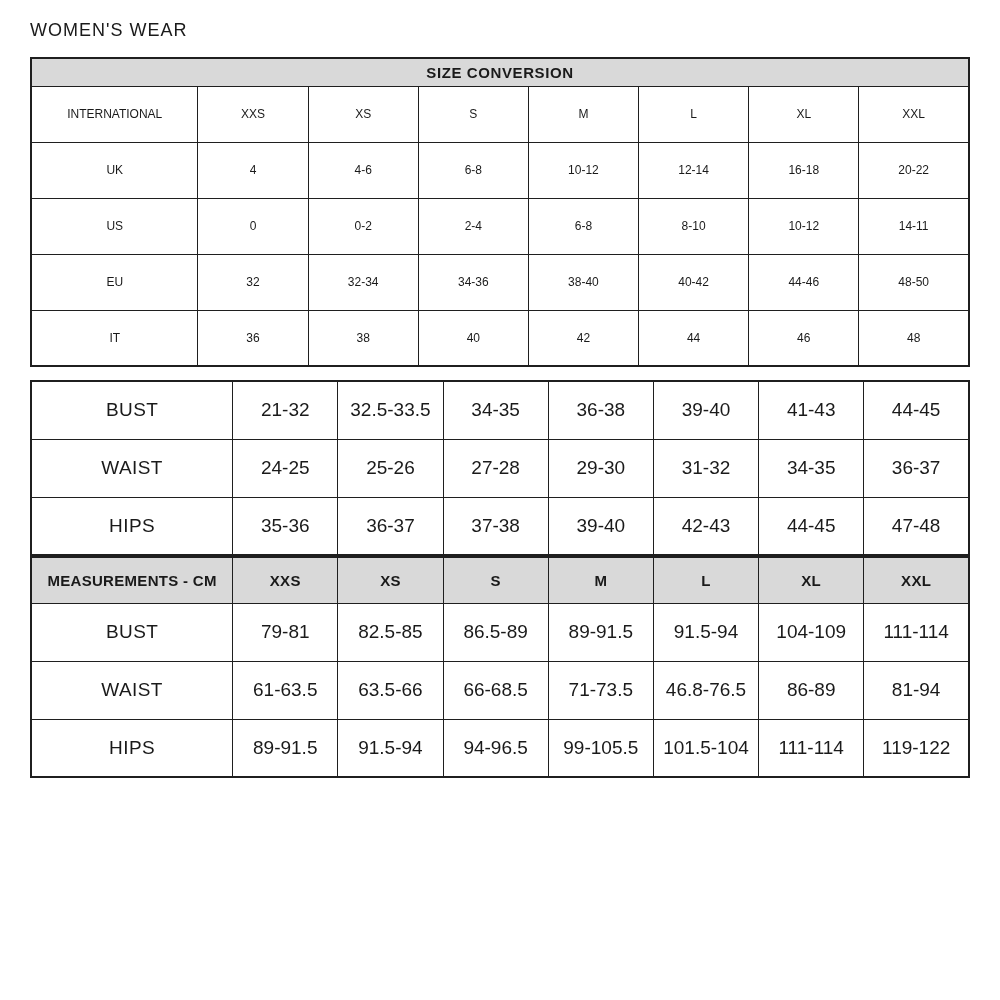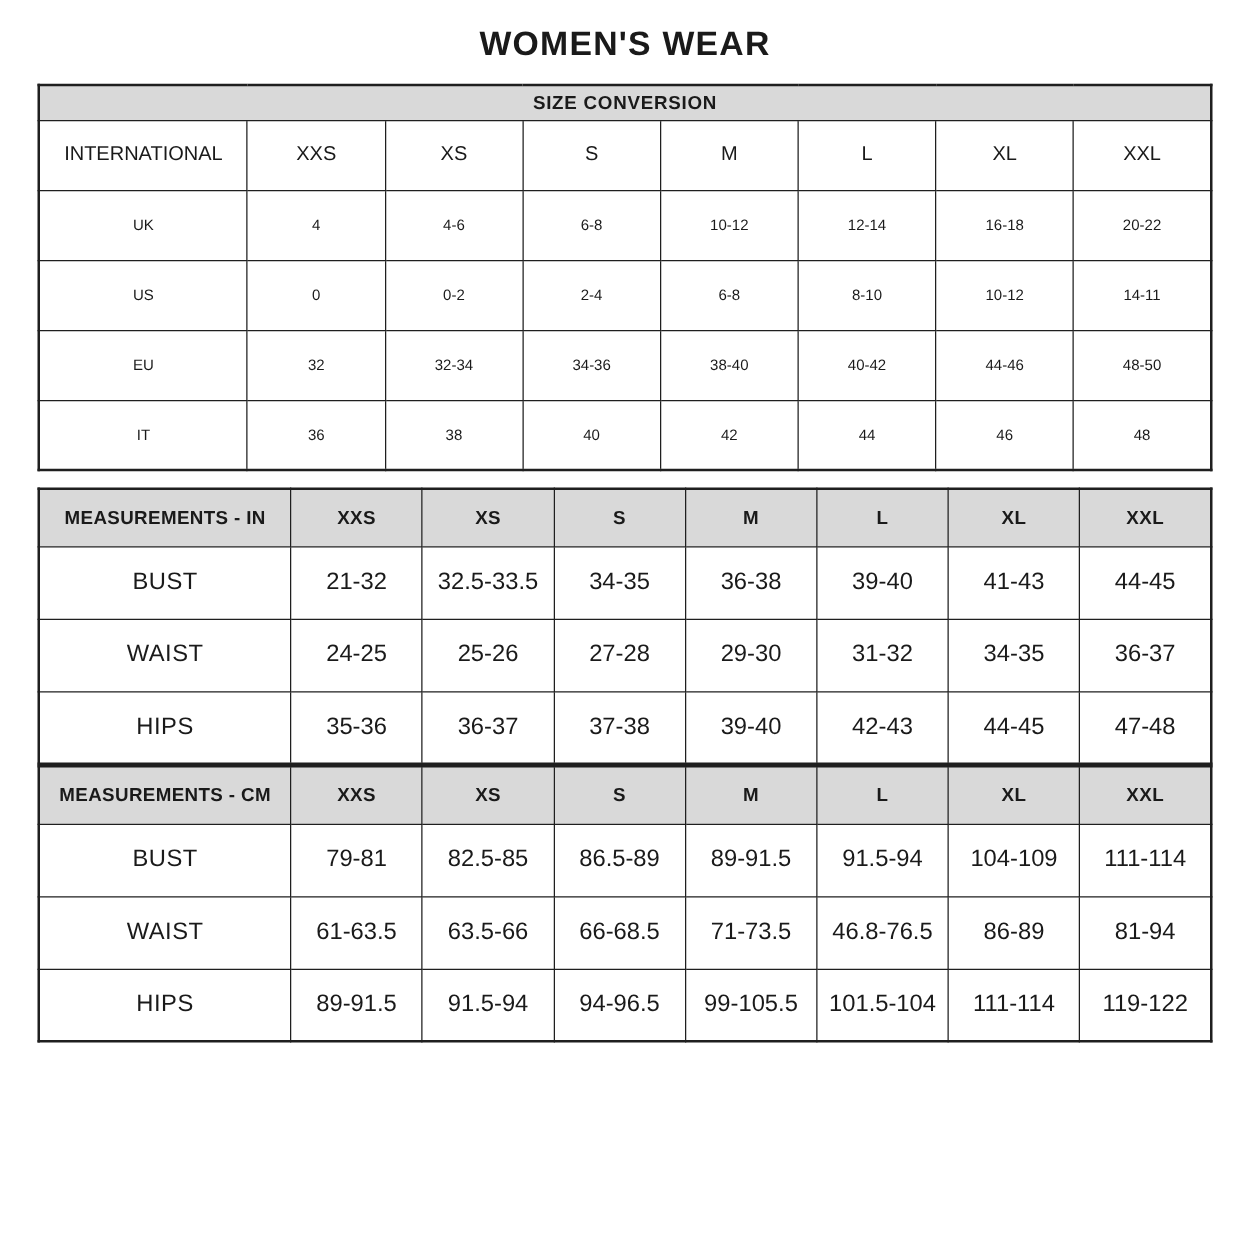--- a/index.html
+++ b/index.html
@@ -7,23 +7,23 @@
     width: 1000px;
     height: 1000px;
     background: #ffffff;
     font-family: "Liberation Sans", sans-serif;
     color: #1a1a1a;
     overflow: hidden;
   }
   .sheet { padding: 14px 30px 30px 30px; }
 
   h1.page-title {
-    text-align: center;
-    font-size: 27px;
-    font-weight: bold;
+    text-align: left;
+    font-size: 18px;
+    font-weight: normal;
     letter-spacing: 1px;
     margin: 6px 0 16px 0;
   }
 
   table.tbl {
     width: 100%;
     border-collapse: collapse;
     border: 2px solid #1f1f1f;
     table-layout: fixed;
   }
@@ -37,21 +37,21 @@
   .gray { background: #d9d9d9; }
 
   
   .size-tbl { margin-bottom: 13px; }
   .size-tbl .r-title td {
     height: 28px;
     font-size: 15px;
     font-weight: bold;
     letter-spacing: 0.6px;
   }
-  .size-tbl .r-head td { height: 56px; font-size: 16px; }
+  .size-tbl .r-head td { height: 56px; font-size: 12px; }
   .size-tbl .r-data td { height: 56px; font-size: 12px; }
   .col-label { width: 17.8%; }
 
   
   .meas-tbl { margin-top: 13px; }
   .meas-tbl .r-head td {
     height: 46px;
     font-size: 15px;
     font-weight: bold;
     letter-spacing: 0.3px;
@@ -141,30 +141,20 @@
       <col class="col-label-wide">
         <col>
         <col>
         <col>
         <col>
         <col>
         <col>
         <col>
     </colgroup>
     <tbody>
-      <tr class="r-head">
-        <td class="gray">MEASUREMENTS - IN</td>
-        <td class="gray">XXS</td>
-        <td class="gray">XS</td>
-        <td class="gray">S</td>
-        <td class="gray">M</td>
-        <td class="gray">L</td>
-        <td class="gray">XL</td>
-        <td class="gray">XXL</td>
-      </tr>
       <tr class="r-data">
         <td class="row-label">BUST</td>
         <td class="val">21-32</td>
         <td class="val">32.5-33.5</td>
         <td class="val">34-35</td>
         <td class="val">36-38</td>
         <td class="val">39-40</td>
         <td class="val">41-43</td>
         <td class="val">44-45</td>
       </tr>

